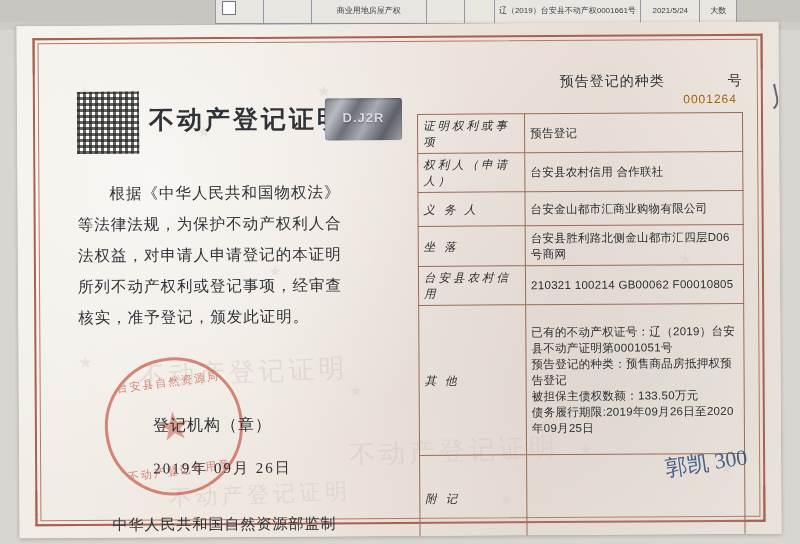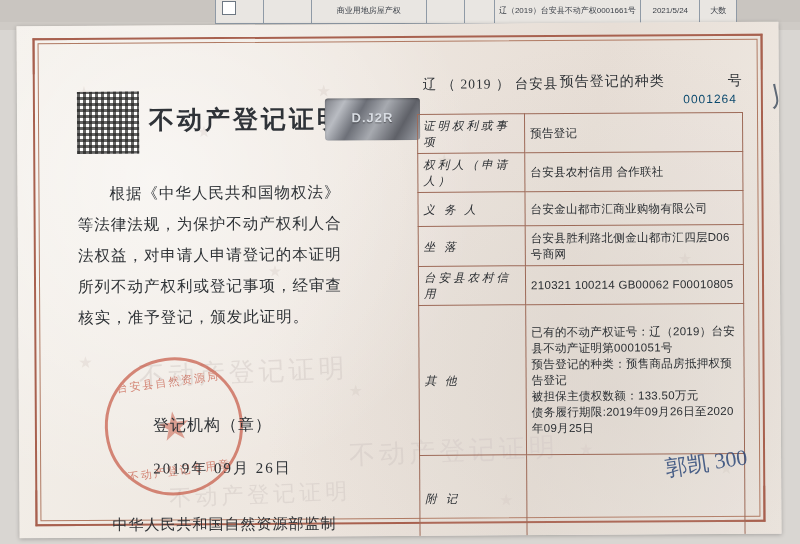--- a/index.html
+++ b/index.html
@@ -79,21 +79,21 @@
       repeating-linear-gradient(90deg,#4a4a4a 0 3px,#ffffff 3px 6px);
     background-blend-mode:multiply;
     opacity:.85;
   }
   .title-cn{
     position:absolute;left:86px;top:26px;
     font-size:25px;font-weight:bold;color:#2f3338;letter-spacing:3px;
     font-family:"Liberation Serif","DejaVu Serif",serif;
   }
   .holo{
-    position:absolute;left:262px;top:22px;width:95px;height:42px;
+    position:absolute;left:262px;top:22px;width:77px;height:42px;
     background:linear-gradient(120deg,#7d7f86 0%,#b9bcc2 18%,#6d7078 36%,#a7aab0 55%,#5f6168 78%,#9ea1a8 100%);
     border-radius:3px;
     box-shadow:0 1px 2px rgba(0,0,0,.3) inset;
     overflow:hidden;
   }
   .holo-text{
     position:absolute;left:0;right:0;top:12px;text-align:center;
     color:#d9dde3;font-size:13px;letter-spacing:1px;font-weight:bold;
     text-shadow:0 1px 1px rgba(0,0,0,.4);
     font-family:"Liberation Sans",sans-serif;
@@ -134,21 +134,21 @@
 
   
   .right{
     position:absolute;left:400px;top:48px;width:330px;
   }
   .hdr{
     position:relative;height:42px;color:#2e3236;font-size:13px;
   }
   .hdr .h-left{position:absolute;left:6px;top:4px;letter-spacing:1px;font-size:13.5px;}
   .hdr .h-right{position:absolute;right:4px;top:2px;font-size:14px;letter-spacing:1px;}
-  .hdr .h-num{position:absolute;right:10px;top:22px;font-size:12px;color:#0c4a6e;letter-spacing:1px;font-family:"Liberation Sans",sans-serif;}
+  .hdr .h-num{position:absolute;right:10px;top:22px;font-size:12px;color:#a16207;letter-spacing:1px;font-family:"Liberation Sans",sans-serif;}
 
   table.reg{
     border-collapse:collapse;width:326px;
     table-layout:fixed;
     background:rgba(255,255,255,.06);
   }
   table.reg td{
     border:1px solid #9d6a58;
     color:#2b2f33;
     vertical-align:middle;
@@ -245,25 +245,20 @@
     <div class="reg-org">登记机构（章）</div>
     <div class="reg-date">2019年 09月 26日</div>
 
     <div class="foot-ministry">中华人民共和国自然资源部监制</div>
 
   </div>
 
   <div class="right">
     <div class="pen-mark">丿卜</div>
     <div class="hdr">
-      <span class="h-left">
-        <span>辽</span>
-        <span>（ 2019 ）</span>
-        <span>台安县</span>
-      </span>
       <span class="h-right">
         <span>预告登记的种类</span>
         <span style="display:inline-block;width:54px"></span>
         <span>号</span>
       </span>
       <span class="h-num">0001264</span>
     </div>
 
     <table class="reg">
       <tbody>

